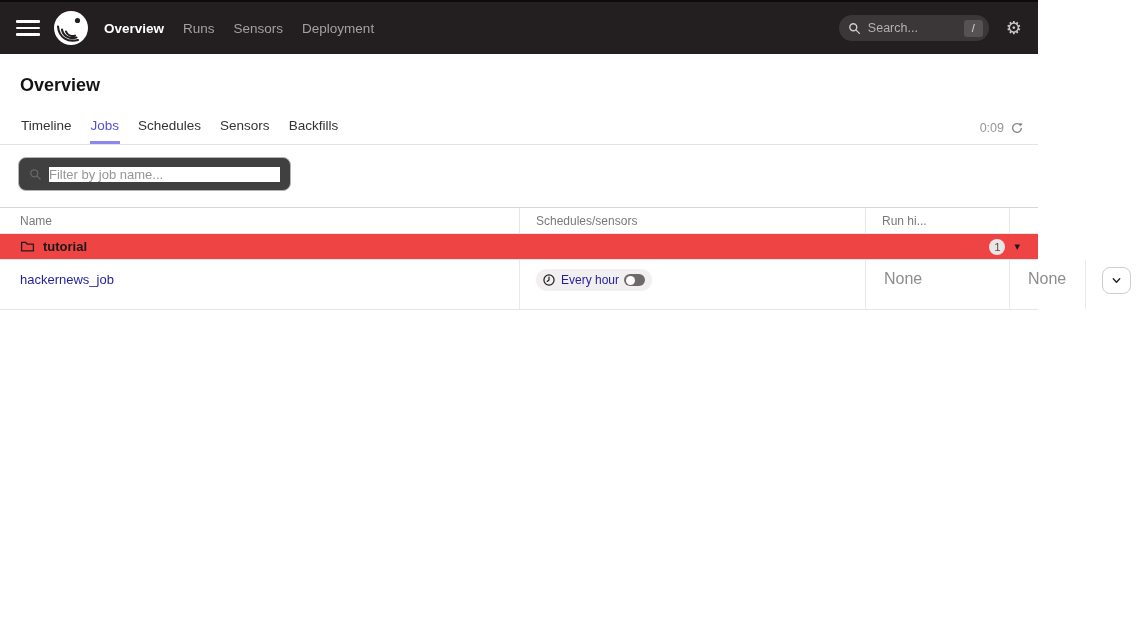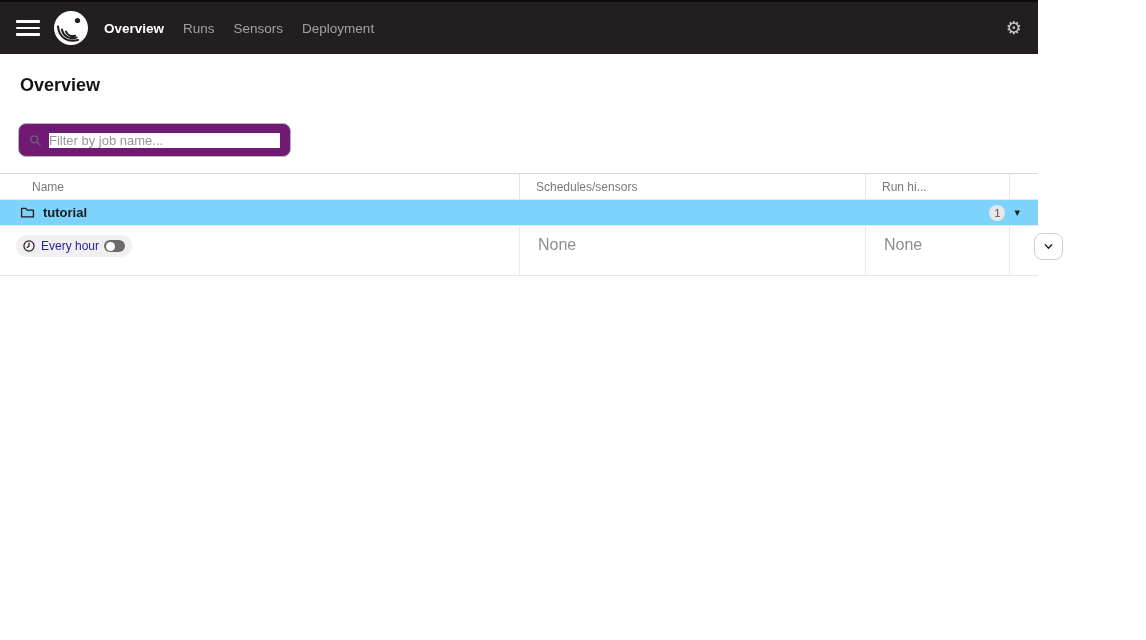--- a/index.html
+++ b/index.html
@@ -35,35 +35,35 @@
     border-bottom:1px solid #e4e2e2; }
   .tab { font-size:13.5px; font-weight:500; color:#353233; padding:7px 1px 11px; cursor:pointer; }
   .tab.active { color:#554fd9; box-shadow: inset 0 -3px 0 #8d86ec; }
   .refresh-zone { position:absolute; right:14px; bottom:9px; display:flex; align-items:center; gap:6px; }
   .countdown { font-size:12.5px; color:#989494; }
   .refresh-icon { cursor:pointer; display:flex; }
 
   
   .filter-row { padding:12px 18px; }
   .filter-box { width:273px; height:29px; border:1px solid #b6b3b4; border-radius:8px;
-    display:flex; align-items:center; padding:16px 10px; background:#701a75; }
+    display:flex; align-items:center; padding:16px 10px; background:#404040; }
   .filter-box input { border:none; outline:none; flex:1; font-size:13px; color:#333;
     margin-left:7px; font-family:"Liberation Sans", sans-serif; }
   .filter-box input::placeholder { color:#999596; }
 
   
   .jobs-table { margin-top:4px; border-top:1px solid #d8d6d6; }
   .grid-row { display:grid; grid-template-columns:520px 346px 144px 76px 60px; }
   .thead { height:26px; border-bottom:1px solid #e7e5e5; }
   .th { font-size:12px; color:#7d7878; display:flex; align-items:center; padding-left:16px;
     border-right:1px solid #e7e5e5; white-space:nowrap; overflow:hidden; }
-  .th:first-child { padding-left:32px; }
+  .th:first-child { padding-left:20px; }
   .th:last-child, .td:last-child { border-right:none; }
 
-  .group-row { height:26px; background:#7dd3fc; border-bottom:1px solid #e7e5e5;
+  .group-row { height:26px; background:#ef4444; border-bottom:1px solid #e7e5e5;
     display:flex; align-items:center; padding:0 18px 0 20px; cursor:pointer; }
   .group-label { font-size:13px; font-weight:700; color:#1c1919; margin-left:8px; }
   .group-right { margin-left:auto; display:flex; align-items:center; gap:9px; }
   .count-badge { min-width:16px; height:16px; border-radius:8px; background:#e9e6e6;
     color:#565253; font-size:11.5px; display:flex; align-items:center; justify-content:center;
     padding:0 4px; }
   .caret { font-size:11px; color:#1c1919; line-height:1; }
 
   .job-row { height:50px; border-bottom:1px solid #e7e5e5; }
   .td { border-right:1px solid #ebe9e9; padding-top:10px; }
@@ -102,25 +102,51 @@
         <path d="M13 21.5 C 14 25 18 27 22 25.7" fill="none" stroke="#231f20" stroke-width="2.1" stroke-linecap="round"></path>
       </svg>
     </div>
     <div class="nav-items">
       <a class="nav-item active">Overview</a>
       <a class="nav-item">Runs</a>
       <a class="nav-item">Sensors</a>
       <a class="nav-item">Deployment</a>
     </div>
     <div class="nav-spacer"></div>
+    <div class="search-pill">
+      <span style="display:flex;">
+        <svg viewBox="0 0 16 16" width="13" height="13">
+          <circle cx="6.5" cy="6.5" r="4.3" fill="none" stroke="#cfcccd" stroke-width="1.7"></circle>
+          <line x1="10" y1="10" x2="14" y2="14" stroke="#cfcccd" stroke-width="1.7" stroke-linecap="round"></line>
+        </svg>
+      </span>
+      <input style="margin-left: 7px;" placeholder="Search...">
+      <span class="kbd-slash">/</span>
+    </div>
     <span class="gear">⚙</span>
   </div>
 
   <div class="page-title">Overview</div>
 
+  <div class="tabs-row">
+    <div class="tab">Timeline</div>
+    <div class="tab active">Jobs</div>
+    <div class="tab">Schedules</div>
+    <div class="tab">Sensors</div>
+    <div class="tab">Backfills</div>
+    <div class="refresh-zone">
+      <span class="countdown">0:09</span>
+      <span class="refresh-icon">
+        <svg viewBox="0 0 16 16" width="14" height="14">
+          <path d="M13 8 A5 5 0 1 1 11.6 4.5" fill="none" stroke="#8a8686" stroke-width="1.6"></path>
+          <polygon points="10.6,2.2 14.6,3.1 11.6,6.2" fill="#8a8686"></polygon>
+        </svg>
+      </span>
+    </div>
+  </div>
 
   <div class="filter-row">
     <div class="filter-box">
       <span style="display:flex;">
         <svg viewBox="0 0 16 16" width="13" height="13">
           <circle cx="6.5" cy="6.5" r="4.3" fill="none" stroke="#6b6868" stroke-width="1.6"></circle>
           <line x1="10" y1="10" x2="13.6" y2="13.6" stroke="#6b6868" stroke-width="1.6" stroke-linecap="round"></line>
         </svg>
       </span>
       <input placeholder="Filter by job name..." style="">
@@ -143,20 +169,23 @@
         </svg>
       </span>
       <span class="group-label">tutorial</span>
       <span class="group-right">
         <span class="count-badge">1</span>
         <span class="caret">▾</span>
       </span>
     </div>
 
     <div class="grid-row job-row">
+      <div class="td td-name">
+        <a class="job-link">hackernews_job</a>
+      </div>
       <div class="td td-sched">
         <span class="chip">
           <span style="display:flex;">
             <svg viewBox="0 0 16 16" width="14" height="14">
               <circle cx="8" cy="8" r="5.8" fill="none" stroke="#211e1f" stroke-width="1.4"></circle>
               <path d="M8 4.8 V8 L5.9 9.6" fill="none" stroke="#211e1f" stroke-width="1.4" stroke-linecap="round" stroke-linejoin="round"></path>
             </svg>
           </span>
           <span class="chip-label">Every hour</span>
           <span class="toggle"></span>

